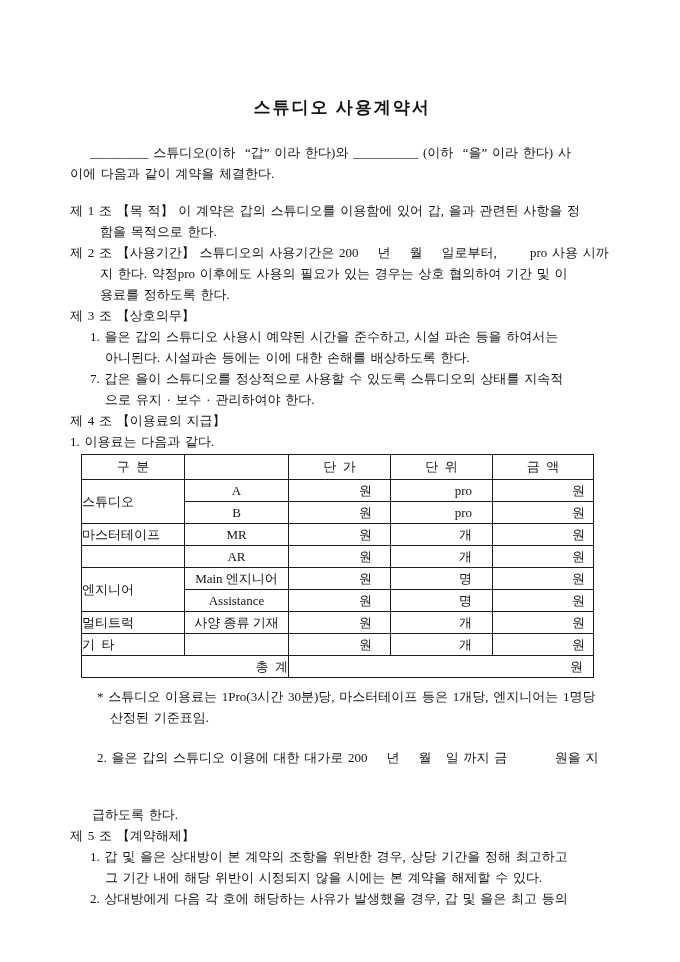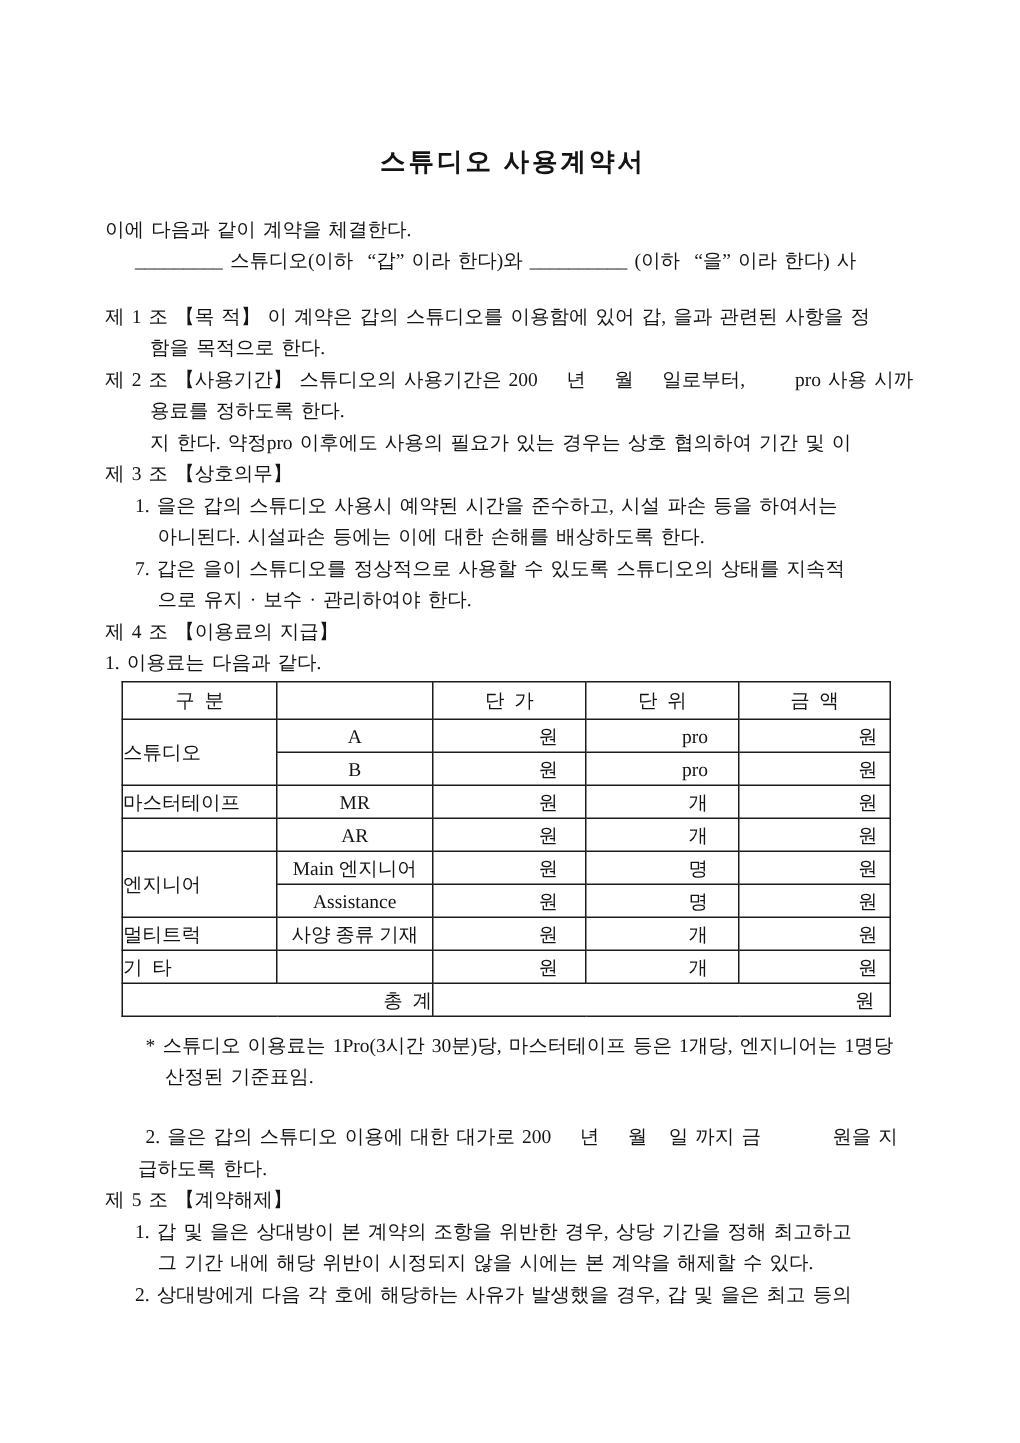--- a/index.html
+++ b/index.html
@@ -30,21 +30,21 @@
   .ln b { font-weight:normal; }
   .intro { margin-top:24px; }
   .i-intro1 { text-indent:20px; }
   .mt-art { margin-top:16px; }
   .i-cont  { margin-left:30px; }
   .i-item  { margin-left:20px; }
   .i-itemc { margin-left:35px; }
   .i-note  { margin-left:40px; text-indent:-13px; }
   .i-notec { margin-left:40px; }
   .i-item2  { margin-left:27px; }
-  .i-item2c { margin-left:22px; }
+  .i-item2c { margin-left:22px;margin-top:36px; }
   .mt-note { margin-top:8px; }
   .mt-cl2  { margin-top:19px; }
   .tablewrap { margin:2px 0 0 11px; }
   table.fee {
     border-collapse:collapse;
     table-layout:fixed;
     width:512px;
     font-size:13px;
   }
   table.fee th, table.fee td {
@@ -65,33 +65,33 @@
   .c-tamt  { text-align:right; padding-right:10px !important; height:22px; }
 </style>
 </head>
 <body>
 
 <div class="page">
 
   <h1 class="title">스튜디오 사용계약서</h1>
 
   <div class="intro">
+    <div class="ln i-intro1">_________ 스튜디오(이하  “갑” 이라 한다)와 __________ (이하  “을” 이라 한다) 사</div>
     <div class="ln">이에 다음과 같이 계약을 체결한다.</div>
-    <div class="ln i-intro1">_________ 스튜디오(이하  “갑” 이라 한다)와 __________ (이하  “을” 이라 한다) 사</div>
   </div>
 
   <div class="art mt-art">
     <div class="ln"><b>제 1 조 【목 적】</b><span> 이 계약은 갑의 스튜디오를 이용함에 있어 갑, 을과 관련된 사항을 정</span></div>
     <div class="ln i-cont">함을 목적으로 한다.</div>
   </div>
 
   <div class="art">
     <div class="ln"><b>제 2 조 【사용기간】</b><span> 스튜디오의 사용기간은 200    년    월    일로부터,       pro 사용 시까</span></div>
+    <div class="ln i-cont">지 한다. 약정pro 이후에도 사용의 필요가 있는 경우는 상호 협의하여 기간 및 이</div>
     <div class="ln i-cont">용료를 정하도록 한다.</div>
-    <div class="ln i-cont">지 한다. 약정pro 이후에도 사용의 필요가 있는 경우는 상호 협의하여 기간 및 이</div>
   </div>
 
   <div class="art">
     <div class="ln"><b>제 3 조 【상호의무】</b></div>
     <div class="ln i-item">1. 을은 갑의 스튜디오 사용시 예약된 시간을 준수하고, 시설 파손 등을 하여서는</div>
     <div class="ln i-itemc">아니된다. 시설파손 등에는 이에 대한 손해를 배상하도록 한다.</div>
     <div class="ln i-item">7. 갑은 을이 스튜디오를 정상적으로 사용할 수 있도록 스튜디오의 상태를 지속적</div>
     <div class="ln i-itemc">으로 유지 · 보수 · 관리하여야 한다.</div>
   </div>
 

